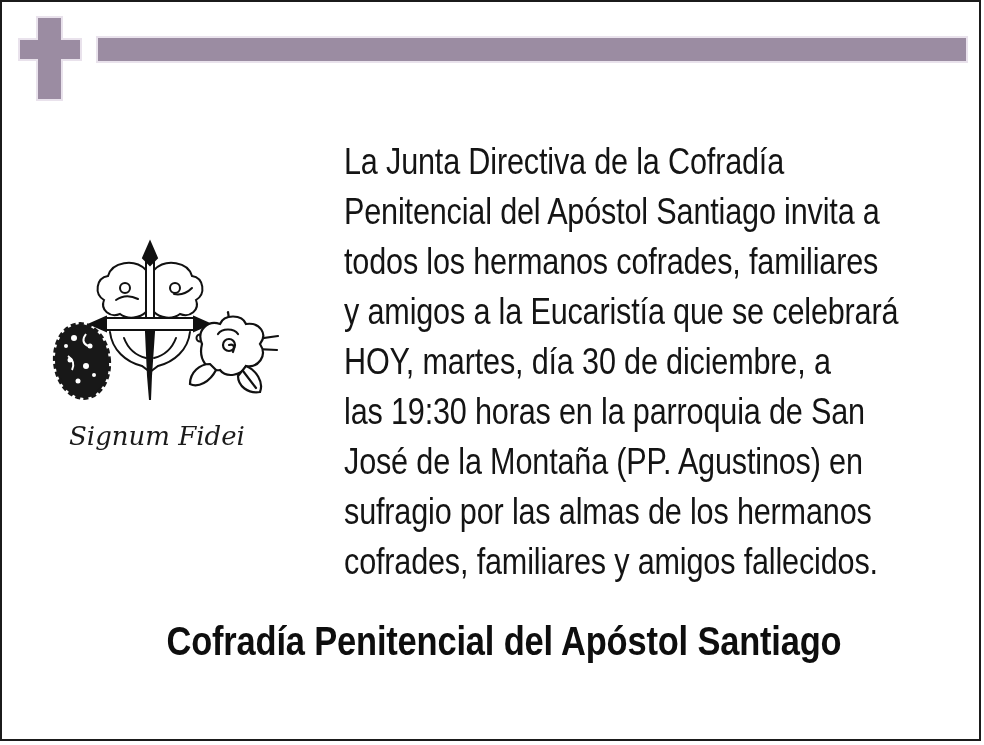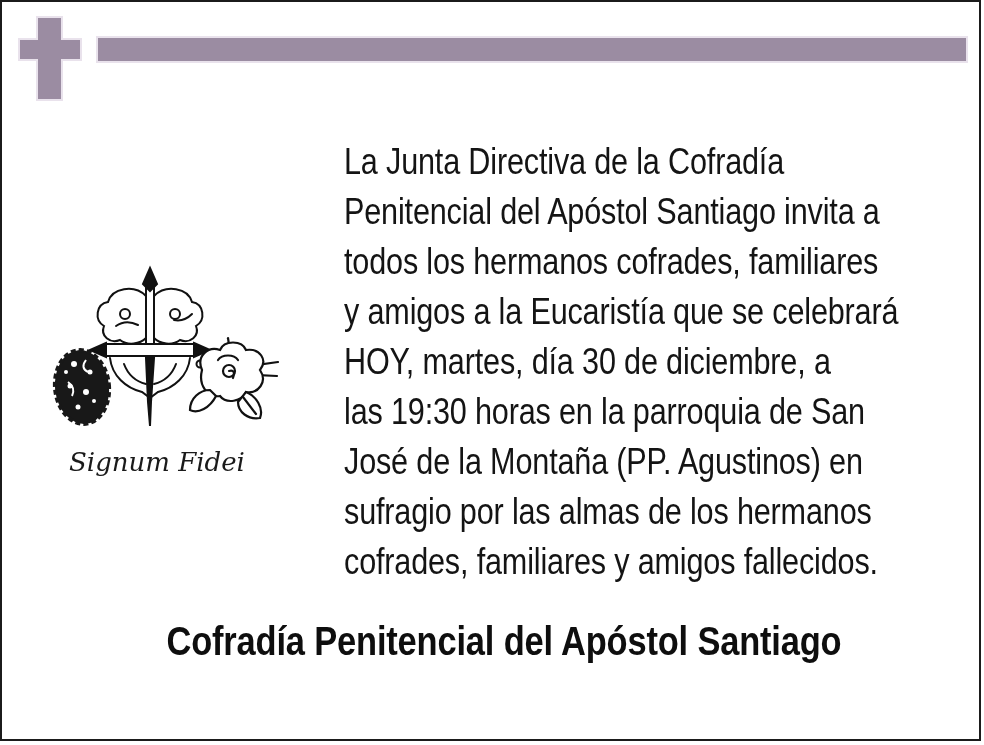--- a/index.html
+++ b/index.html
@@ -38,21 +38,21 @@
     left: 98px;
     top: 38px;
     width: 868px;
     height: 23px;
     background: #9b8ca2;
     box-shadow: 0 0 0 2px #e9e2ec;
   }
   .emblem {
     position: absolute;
     left: 50px;
-    top: 264px;
+    top: 238px;
     width: 230px;
     height: 215px;
   }
   .emblem svg { display: block; width: 100%; height: 100%; }
   .emblem-caption {
     font-family: "DejaVu Serif", serif;
     font-style: italic;
     font-size: 26px;
     fill: #1a1a1a;
     text-anchor: middle;

